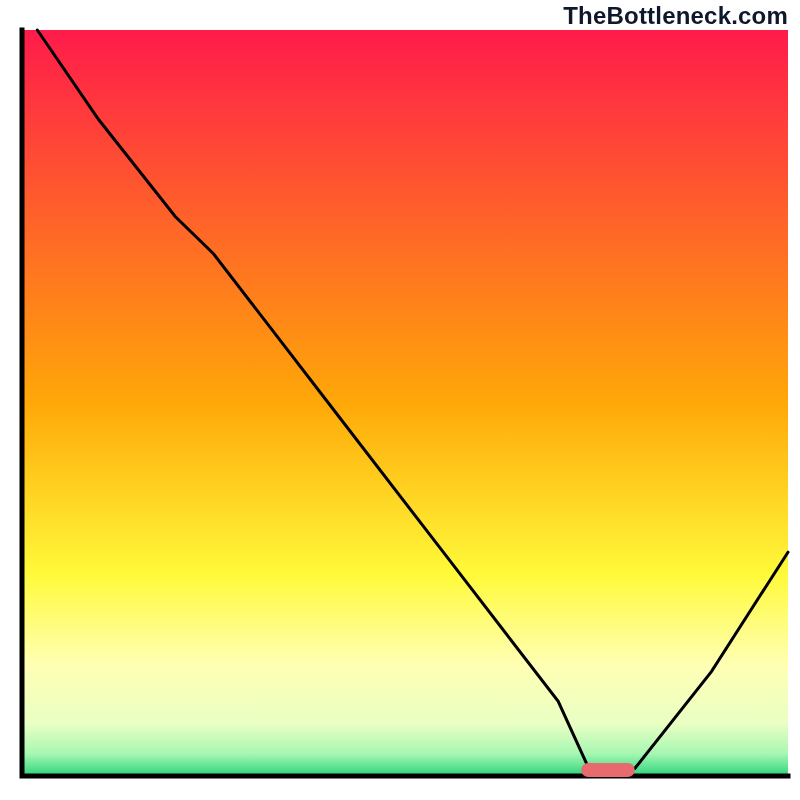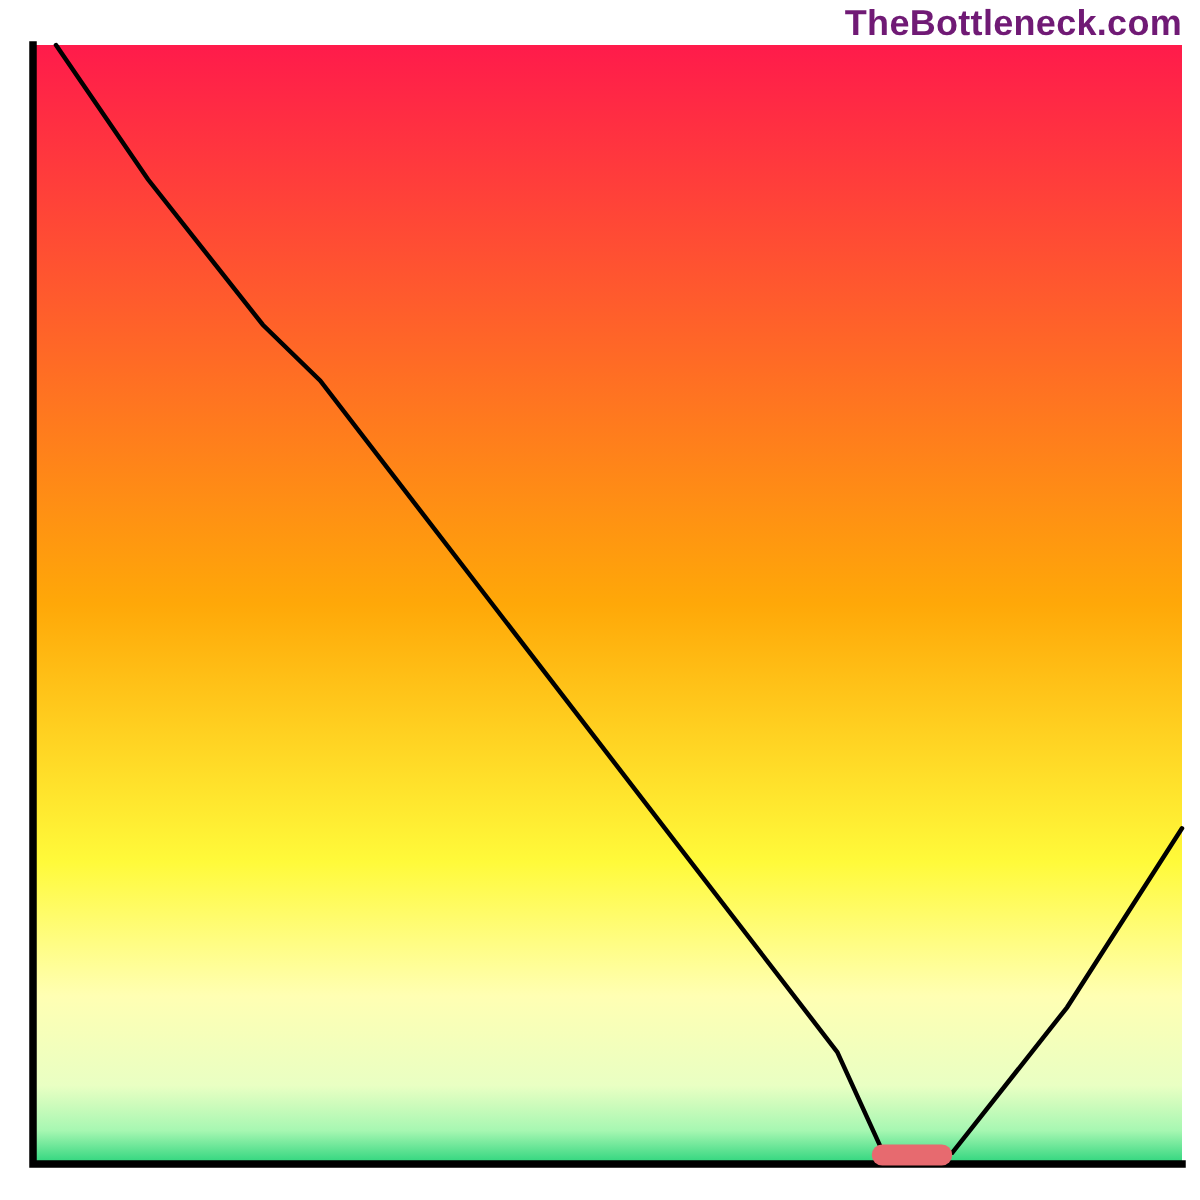--- a/index.html
+++ b/index.html
@@ -14,21 +14,21 @@
     position: relative;
     width: 800px;
     height: 800px;
   }
   .watermark {
     position: absolute;
     top: 2px;
     right: 12px;
     font-size: 24px;
     font-weight: 600;
-    color: #701a75;
+    color: #0f172a;
     letter-spacing: 0.2px;
   }
   svg.chart {
     position: absolute;
     top: 0;
     left: 0;
   }
 </style>
 </head>
 <body>

